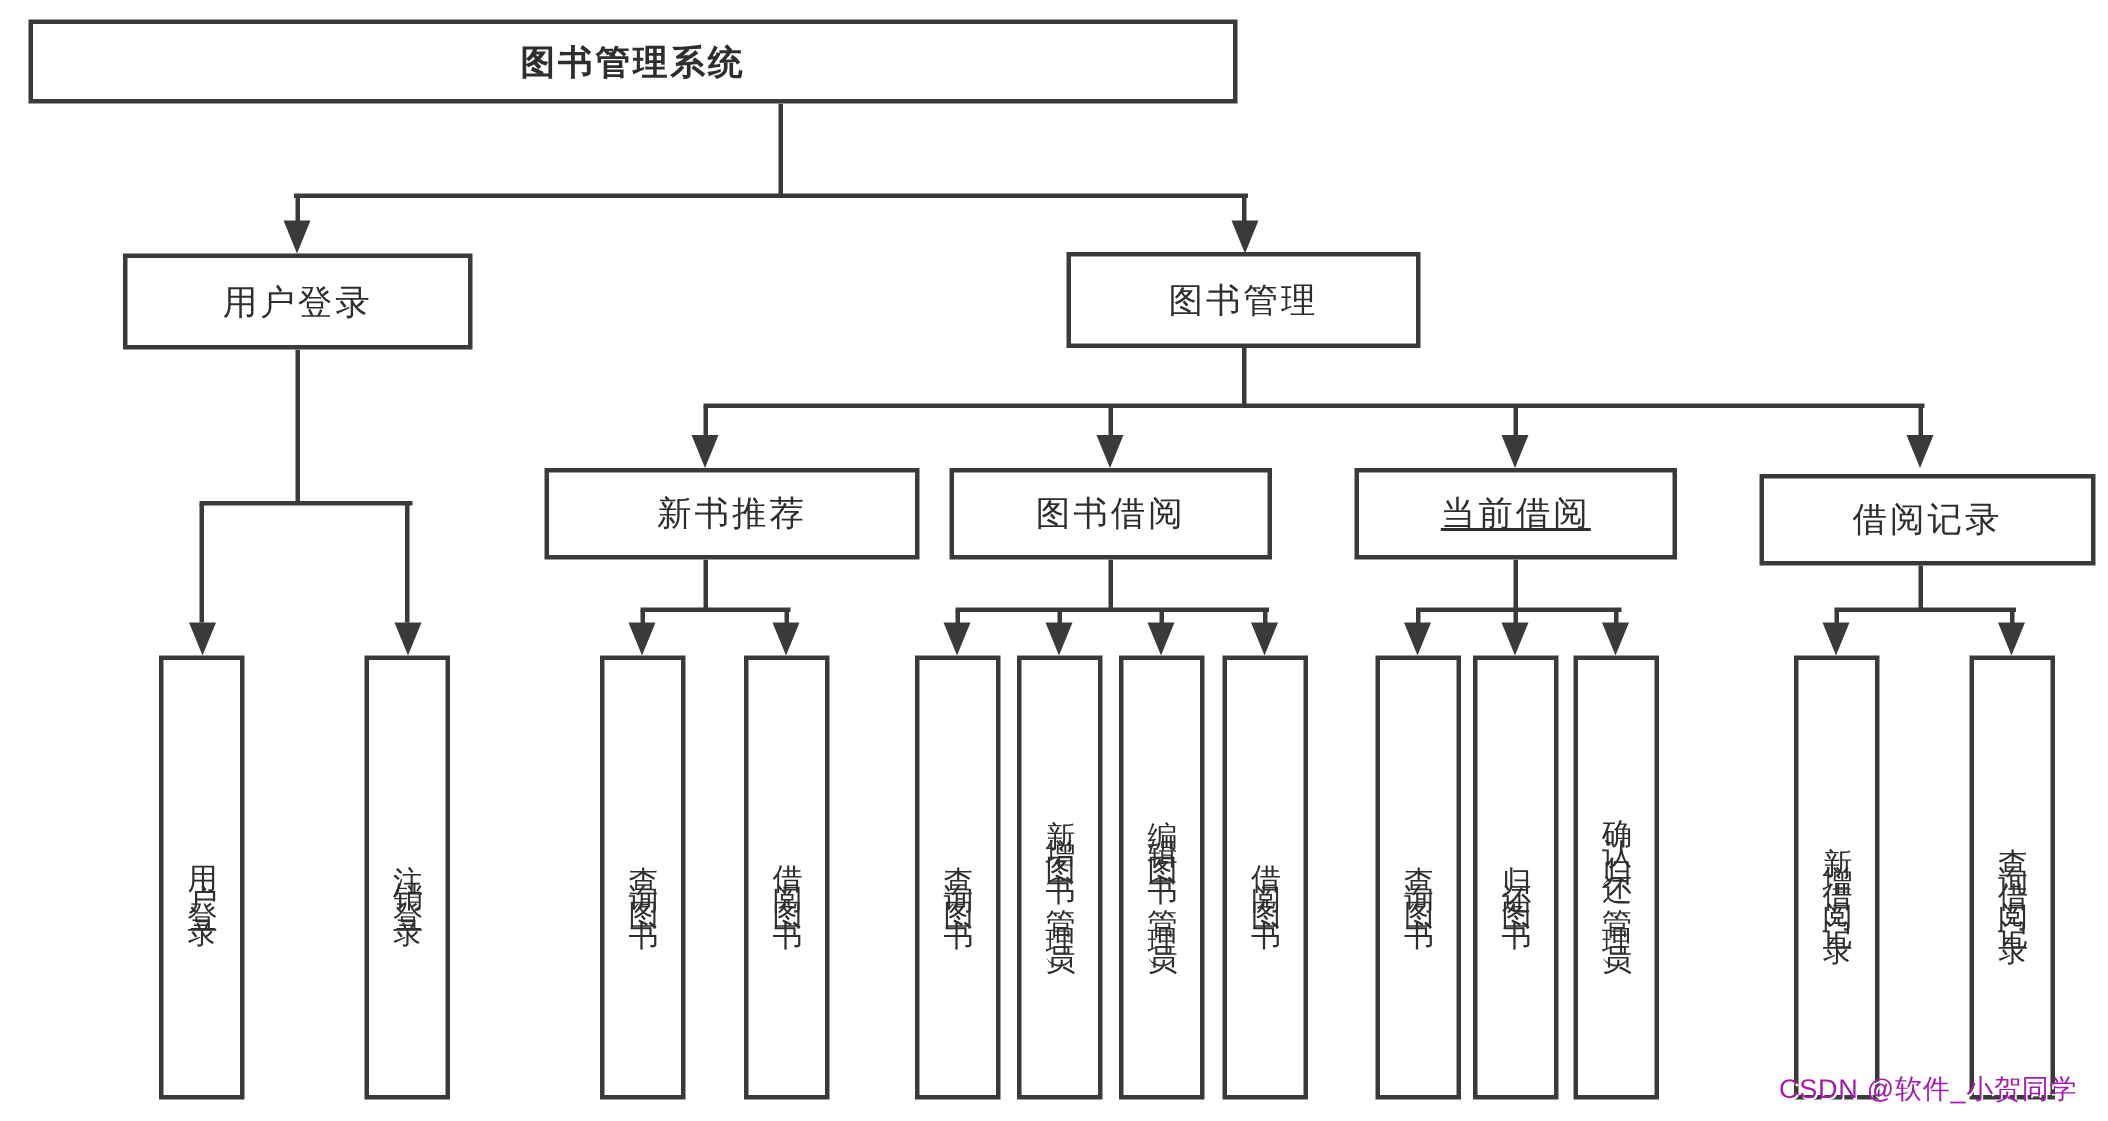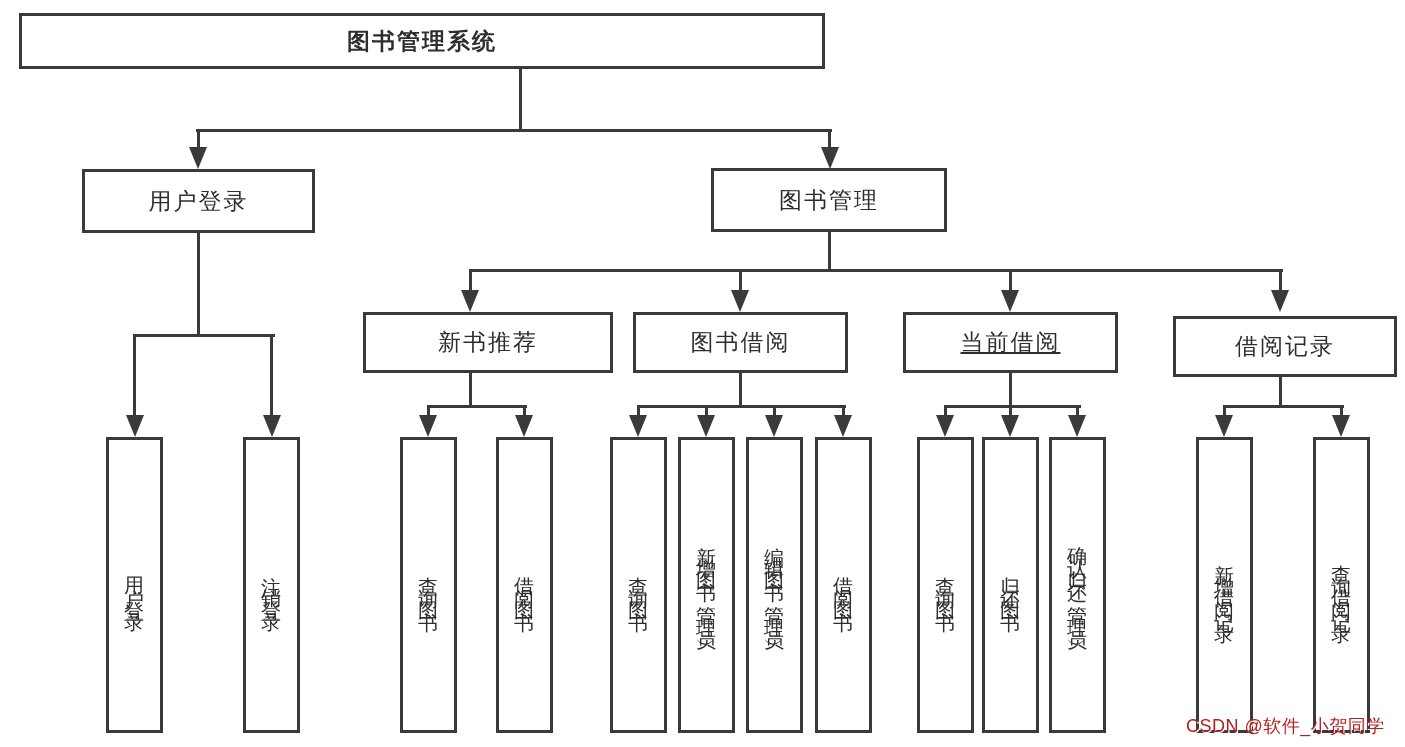--- a/index.html
+++ b/index.html
@@ -57,21 +57,21 @@
     border-right: 9px solid transparent;
     border-top: 22px solid #3a3a3a;
     z-index: 1;
   }
   .watermark {
     position: absolute;
     left: 1186px;
     top: 714px;
     font-size: 18px;
     letter-spacing: 0.5px;
-    color: #b91c1c;
+    color: #a21caf;
     text-shadow: 1px 1px 0 #ffffff;
     z-index: 3;
     white-space: nowrap;
   }
 </style>
 </head>
 <body>
 
 <div class="canvas">
 

